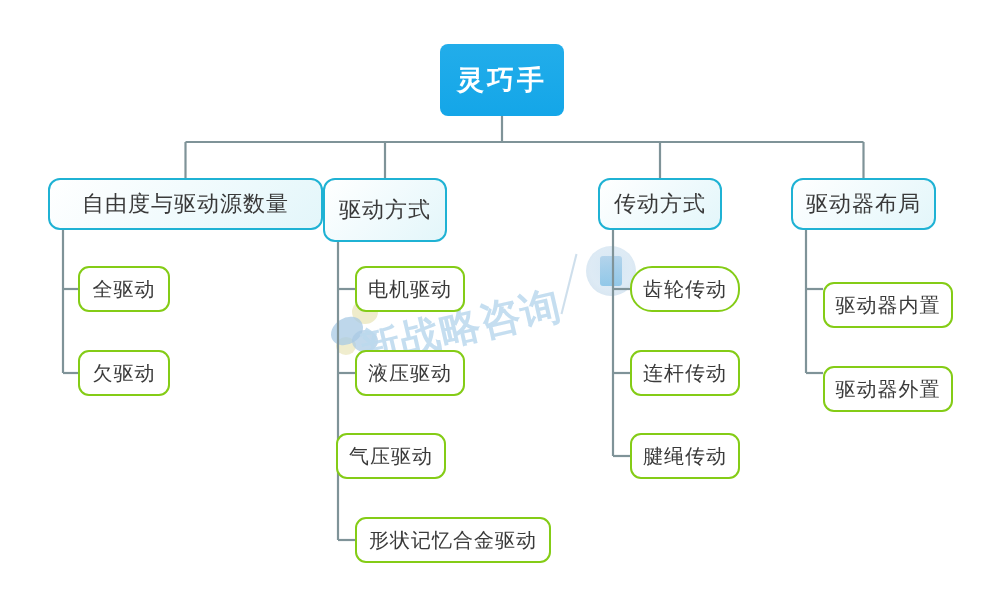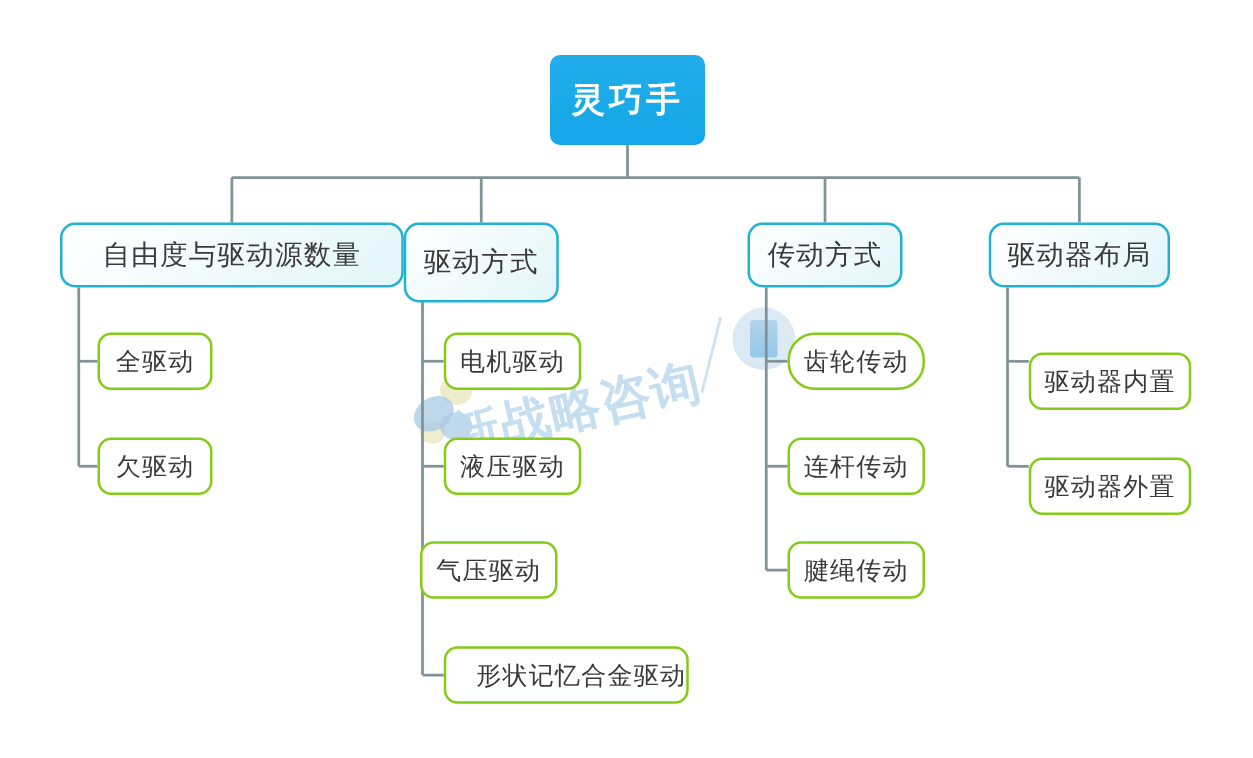--- a/index.html
+++ b/index.html
@@ -196,21 +196,21 @@
       </div>
       <div class="node node-leaf" style="left: 355px; top: 266px; width: 110px; height: 46px;">
         <span>电机驱动</span>
       </div>
       <div class="node node-leaf" style="left: 355px; top: 350px; width: 110px; height: 46px;">
         <span>液压驱动</span>
       </div>
       <div class="node node-leaf" style="left: 336px; top: 433px; width: 110px; height: 46px;">
         <span>气压驱动</span>
       </div>
-      <div class="node node-leaf" style="left: 355px; top: 517px; width: 196px; height: 46px; justify-content: flex-end;">
+      <div class="node node-leaf" style="left: 355px; top: 517px; width: 196px; height: 46px;">
         <span>形状记忆合金驱动</span>
       </div>
       <div class="node node-l2" style="left: 598px; top: 178px; width: 124px; height: 52px;">
         <span>传动方式</span>
       </div>
       <div class="node node-leaf" style="left: 630px; top: 266px; width: 110px; height: 46px; border-radius: 22px;">
         <span>齿轮传动</span>
       </div>
       <div class="node node-leaf" style="left: 630px; top: 350px; width: 110px; height: 46px;">
         <span>连杆传动</span>

